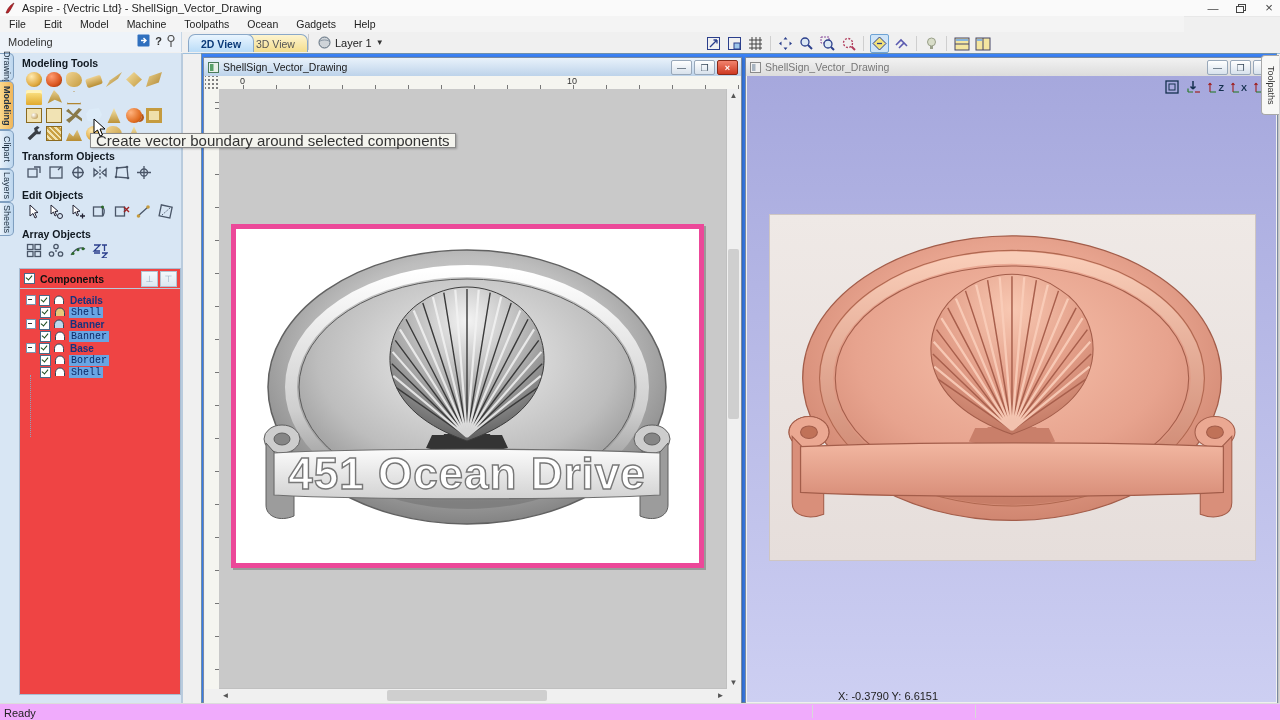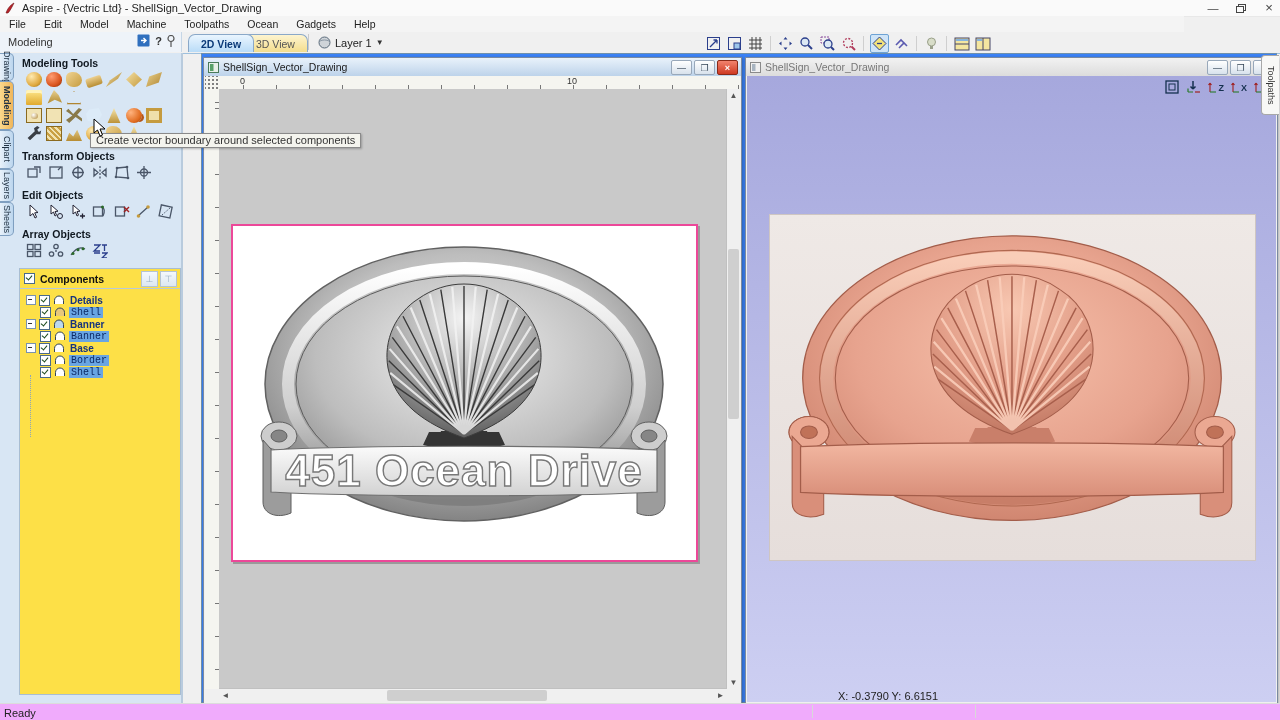--- a/index.html
+++ b/index.html
@@ -55,24 +55,24 @@
   .veb{clip-path:polygon(20% 10%,80% 0,100% 45%,70% 100%,10% 85%,0 40%);background:linear-gradient(135deg,#efd89a,#b58a2e);}
   .cone{clip-path:polygon(50% 0,90% 100%,10% 100%);background:linear-gradient(#f6e6ae,#bc9238);}
   .orb2{border-radius:50%;background:radial-gradient(circle at 30% 30%,#ffb37e,#e06a1e 65%,#8a3a08);box-shadow:5px 2px 0 -3px #b5561a;}
   .frame{border:3px solid #c59b3e;background:#efe0ac;box-sizing:border-box;}
   .wrench{clip-path:polygon(10% 80%,55% 35%,50% 15%,70% 0,85% 10%,70% 25%,80% 40%,95% 30%,90% 55%,65% 55%,25% 95%);background:#3a3f46;}
   .hatch{background:repeating-linear-gradient(45deg,#c9a044 0 2px,#f0e2b0 2px 4px);border:1px solid #8a6a20;box-sizing:border-box;}
   .dune{clip-path:polygon(0 100%,20% 45%,45% 70%,70% 25%,100% 100%);background:linear-gradient(#ecd79a,#b78c32);}
   .sel-tool{outline:1px solid #3a6ea5;outline-offset:1px;background:#dcebf8;}
   .gi{stroke:#4a5668;fill:none;stroke-width:1.3;}
   
-  #tooltip{left:90px;top:133px;height:13px;line-height:13px;background:#f4f4ee;border:1px solid #8a8a8a;padding:0 5px;font-size:11px;color:#333;z-index:60;white-space:nowrap;box-shadow:1px 1px 2px rgba(0,0,0,.25);}
+  #tooltip{left:90px;top:133px;height:13px;line-height:13px;background:#f4f4ee;border:1px solid #8a8a8a;padding:0 5px;font-size:15px;color:#333;z-index:60;white-space:nowrap;box-shadow:1px 1px 2px rgba(0,0,0,.25);}
   #cursor{left:93px;top:118px;z-index:70;}
   
-  #components{left:5px;top:215px;width:160px;height:425px;border:1px solid #a8bdd2;background:#fde047;}
+  #components{left:5px;top:215px;width:160px;height:425px;border:1px solid #a8bdd2;background:#ef4444;}
   #comp-head{display:flex;align-items:center;height:19px;border-bottom:1px solid #b8c9da;padding-left:4px;gap:5px;}
   #comp-head b{font-size:10.5px;}
   .comp-btn{width:15px;height:14px;border:1px solid #b4c4d4;background:linear-gradient(#f4f8fc,#dde8f2);color:#9ab0c4;font-size:9px;display:flex;align-items:center;justify-content:center;}
   #comp-btns{position:absolute;right:3px;top:2px;display:flex;gap:2px;}
   .trow{display:flex;align-items:center;height:12px;gap:3px;font-size:10px;position:relative;}
   .trow .lbl{padding:0 2px;white-space:nowrap;}
   .parent .lbl{color:#16337e;font-weight:bold;}
   .child .lbl{background:#69a5e3;color:#0d2a66;font-family:Liberation Mono, monospace;}
   .expbox{width:8px;height:8px;border:1px solid #7a93ad;background:#fff;position:relative;flex:0 0 8px;}
   .expbox::after{content:"";position:absolute;left:1px;top:3px;width:4px;height:1px;background:#333;}
@@ -91,21 +91,21 @@
   .cwb.close-active{background:linear-gradient(#f2836e,#cf3a22);border-color:#8a2a18;color:#fff;font-weight:bold;}
   
   #ruler-top{position:absolute;left:15px;top:18px;right:1px;height:13px;background:#f5f5f0;border-bottom:1px solid #9a9a9a;
      background-image:repeating-linear-gradient(90deg,#777 0 1px,transparent 1px 33px);background-size:auto 4px;background-repeat:repeat-x;background-position:24px 9px;}
   #ruler-corner{position:absolute;left:1px;top:18px;width:14px;height:13px;background:#f5f5f0;border-right:1px solid #9a9a9a;border-bottom:1px solid #9a9a9a;
      background-image:radial-gradient(#777 0.7px,transparent 0.8px);background-size:4px 4px;background-position:2px 2px;}
   #ruler-left{position:absolute;left:1px;top:31px;width:14px;bottom:14px;background:#f5f5f0;border-right:1px solid #9a9a9a;
      background-image:repeating-linear-gradient(0deg,#777 0 1px,transparent 1px 33px);background-size:4px auto;background-repeat:repeat-y;background-position:10px 14px;}
   .rnum{position:absolute;top:0;font-size:9px;color:#333;}
   #canvas2d{position:absolute;left:15px;top:31px;right:14px;bottom:14px;background:#c9c9c9;overflow:hidden;}
-  #page2d{position:absolute;left:12px;top:135px;width:463px;height:334px;background:#fff;border:2px solid #ec4899;box-shadow:2px 2px 0 #9a9a9a;}
+  #page2d{position:absolute;left:12px;top:135px;width:463px;height:334px;background:#fff;border:5px solid #ec4899;box-shadow:2px 2px 0 #9a9a9a;}
   .sb-h{position:absolute;left:15px;bottom:1px;right:14px;height:13px;background:#f0f0f0;border-top:1px solid #c0c0c0;}
   .sb-v{position:absolute;right:1px;top:31px;bottom:14px;width:13px;background:#f0f0f0;border-left:1px solid #c0c0c0;}
   .sb-thumb-h{position:absolute;left:168px;top:1px;width:160px;height:11px;background:#cfcfcf;border-radius:2px;}
   .sb-thumb-v{position:absolute;top:160px;left:1px;height:170px;width:11px;background:#cfcfcf;border-radius:2px;}
   .sb-arrow{position:absolute;width:13px;height:13px;display:flex;align-items:center;justify-content:center;color:#555;font-size:8px;}
   
   #view3d{position:absolute;left:1px;top:18px;right:1px;bottom:1px;background:linear-gradient(#a6a8dd,#cdcff2);overflow:hidden;}
   #material3d{position:absolute;left:22px;top:138px;width:487px;height:347px;background:linear-gradient(#efe9e6,#e6dedb);box-shadow:0 0 0 1px #cfc6c2 inset;}
   #axis-icons{position:absolute;right:6px;top:4px;display:flex;gap:7px;align-items:center;}
   .ax{display:flex;align-items:flex-end;gap:1px;color:#15304f;font-size:9px;font-weight:bold;}

